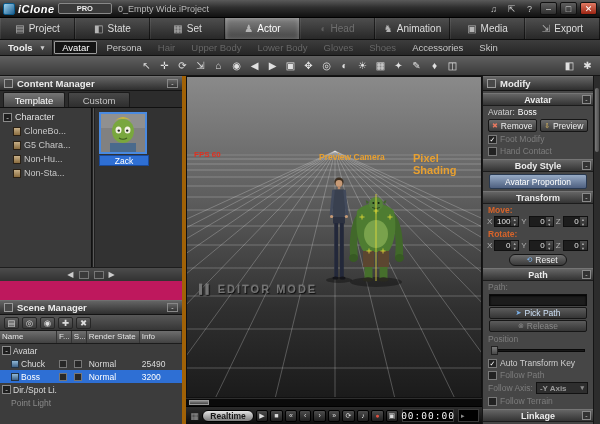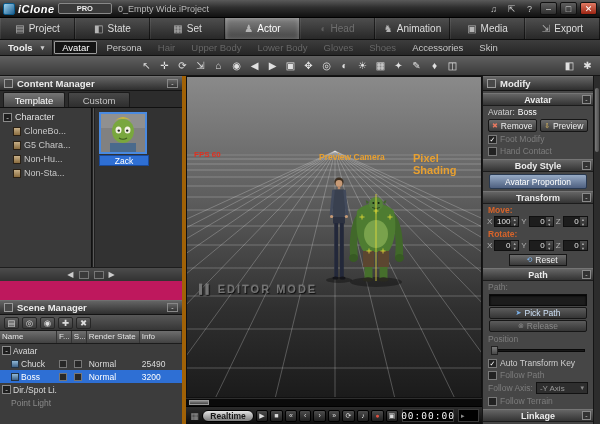--- a/index.html
+++ b/index.html
@@ -178,34 +178,34 @@
   .move-label { padding:1px 5px 0; font-size:8.5px; font-weight:bold; color:#d8642a; }
   .axes { gap:2px; padding:1px 4px; }
   .axis-label { font-size:8px; color:#b0b0b0; }
   .spin { display:flex; height:11px; border:1px solid #101010; background:#1d1d1d; }
   .spin .val { width:16px; display:flex; align-items:center; justify-content:flex-end; padding-right:1px;
     font-size:8px; color:#e4e4e4; }
   .spin .arrows { width:7px; background:linear-gradient(#4c4c4c,#2e2e2e); display:flex; flex-direction:column; }
   .spin .arrows::before { content:"▲"; font-size:4px; line-height:5px; color:#aaa; text-align:center; }
   .spin .arrows::after  { content:"▼"; font-size:4px; line-height:5px; color:#aaa; text-align:center; }
   .reset-btn { margin:2px auto 1px; width:58px; height:12px; display:flex; align-items:center; justify-content:center; gap:3px;
-    background:linear-gradient(#6c6c6c,#3a3a3a); border:1px solid #161616; border-radius:0;
+    background:linear-gradient(#6c6c6c,#3a3a3a); border:1px solid #161616; border-radius:6px;
     color:#efefef; font-size:8.5px;padding-left:8px; }
   .rp-input { margin:1px 6px; height:12px; background:#1c1c1c; border:1px solid #0c0c0c;
     box-shadow:inset 0 1px 2px #000; }
   .action-btn { margin:1px 6px; height:12px; display:flex; align-items:center; justify-content:center; gap:3px;
     background:linear-gradient(#5c5c5c,#353535); border:1px solid #161616; border-radius:2px; font-size:8.5px; }
   .action-btn.pick { color:#cfe2f8; }
   .action-btn.release { color:#8a8a8a; }
   .slider { margin:1px 8px 2px; height:9px; position:relative; }
   .slider .track { position:absolute; left:0; right:0; top:3px; height:3px; background:#191919; border:1px solid #090909; }
   .slider .knob { position:absolute; left:0; top:0; width:7px; height:9px;
     background:linear-gradient(#7a7a7a,#484848); border:1px solid #222; }
   .rp-select { flex:1; height:12px; display:flex; align-items:center; justify-content:space-between;
-    padding:0 3px; background:#2e2e2e; border:1px solid #121212; color:#9a9a9a; font-size:8px; }
+    padding:0 3px; background:#2e2e2e; border:1px solid #121212; color:#9a9a9a; font-size:8px;font-weight:bold; }
   .rp-select::after { content:"▾"; font-size:7px; color:#8a8a8a; }
 </style>
 </head>
 <body>
 
 <div id="app">
 
   <div class="titlebar">
     <div class="app-icon"></div>
     <span class="app-name">iClone</span>

